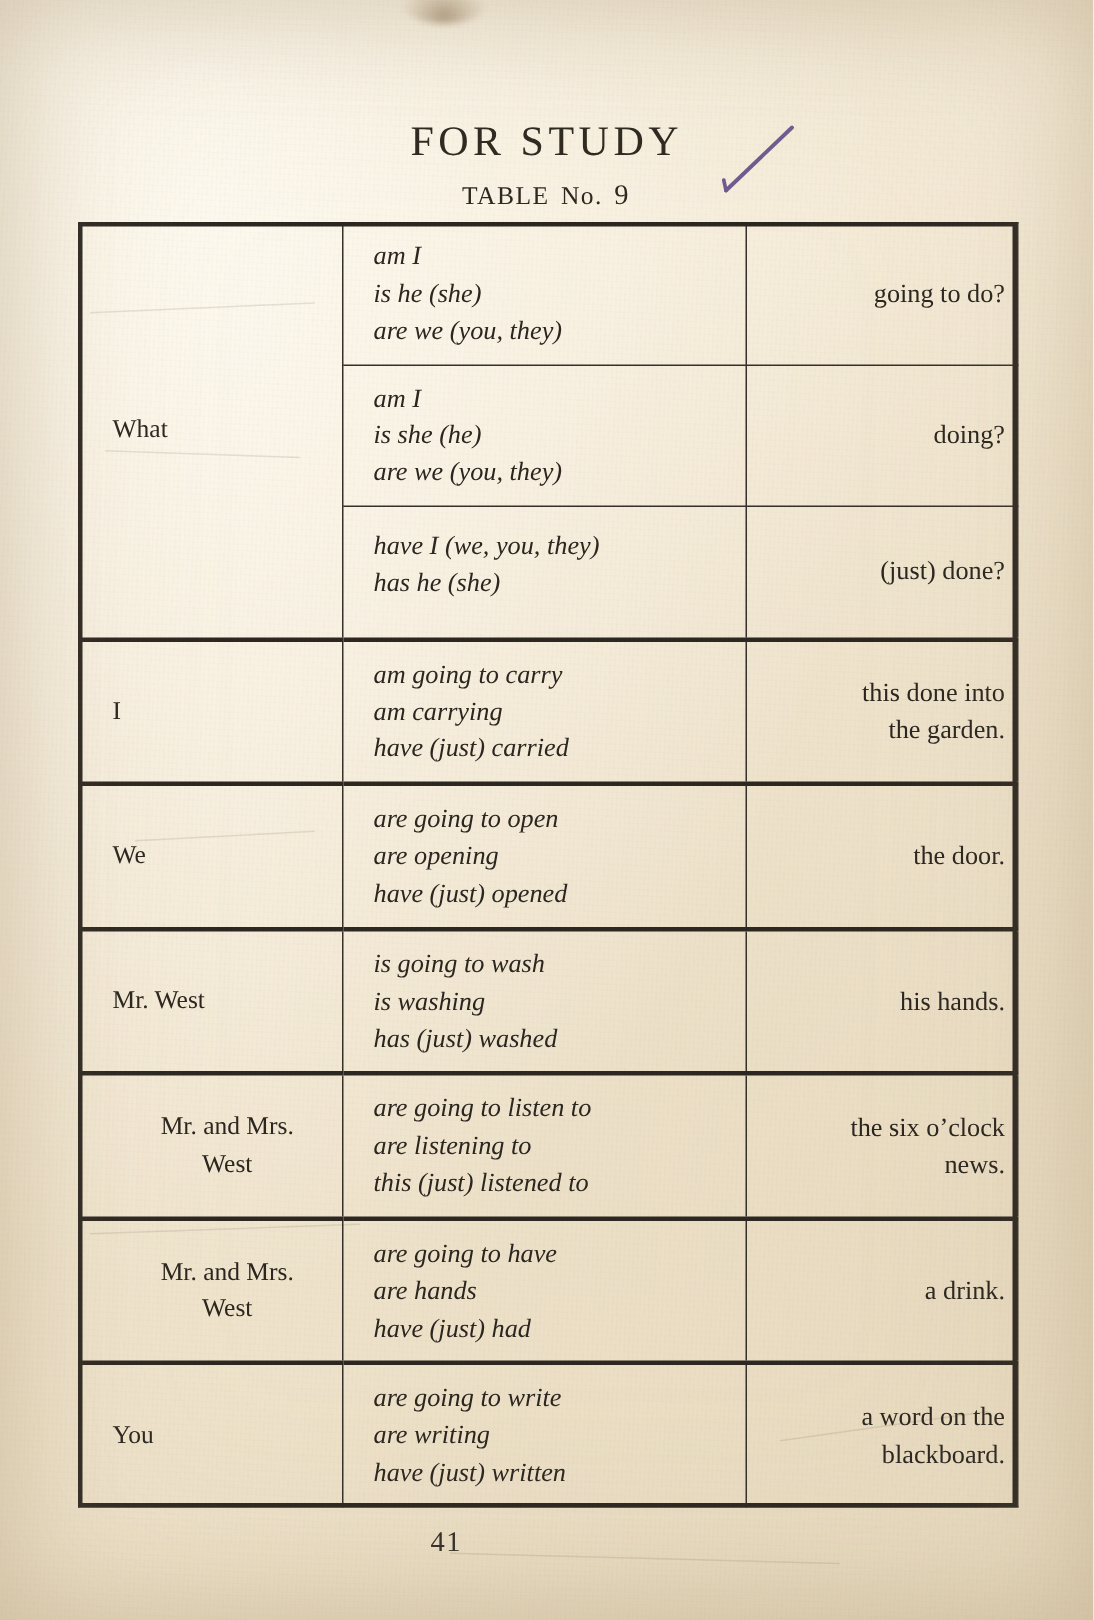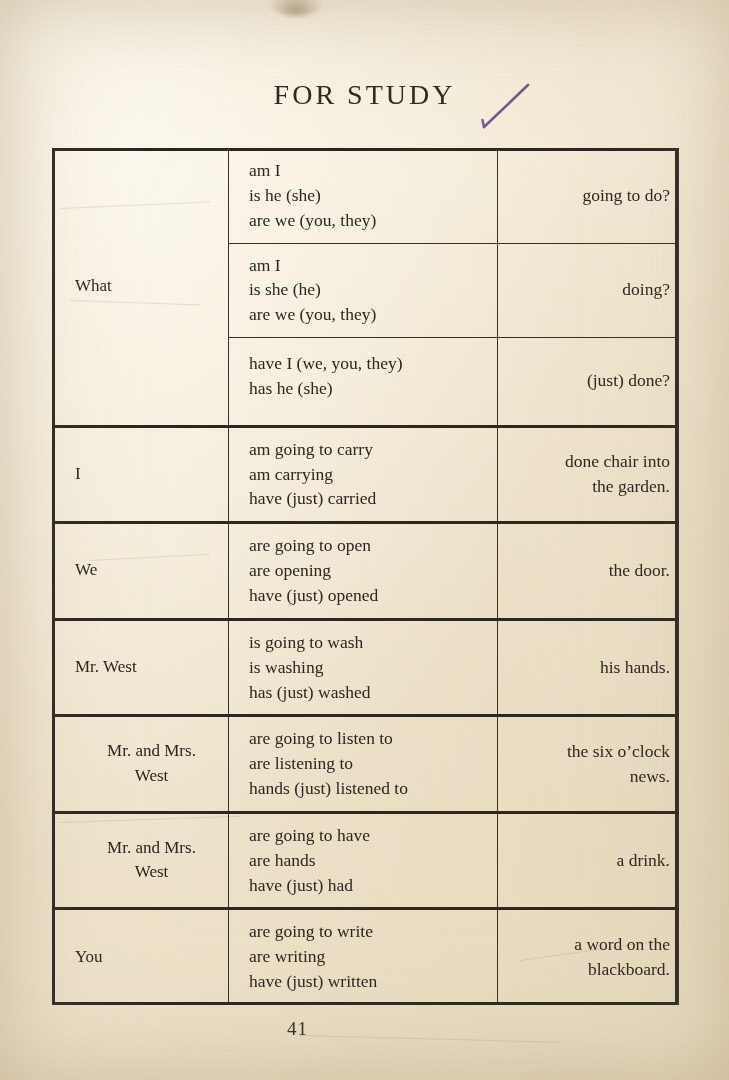--- a/index.html
+++ b/index.html
@@ -143,20 +143,21 @@
   .cell.subject {
     padding-left: 22px;
     font-size: 17px;
     font-family: Liberation Serif, serif;
   }
   .cell.subject.two-line {
     text-align: center;
   }
   .cell.verbs {
     padding-left: 20px;
+    font-style: italic;
   }
   .cell.object {
     text-align: right;
     padding-left: 8px;
     padding-right: 8px;
   }
   .line { white-space: nowrap; }
 
   
   tr.section-start > td {
@@ -189,20 +190,25 @@
 
   <div class="scratch" style="left:60px; top:208px; width:150px; height:1px; transform: rotate(-2.5deg);"></div>
   <div class="scratch" style="left:70px; top:300px; width:130px; height:1px; transform: rotate(2deg);"></div>
   <div class="scratch" style="left:90px; top:560px; width:120px; height:1px; transform: rotate(-3deg);"></div>
   <div class="scratch" style="left:60px; top:822px; width:180px; height:1px; transform: rotate(-2deg);"></div>
   <div class="scratch" style="left:520px; top:960px; width:140px; height:1px; transform: rotate(-8deg);"></div>
   <div class="scratch" style="left:300px; top:1035px; width:260px; height:1px; transform: rotate(1.5deg);"></div>
 
   <div class="title-block">
     <div class="main-title">FOR STUDY</div>
+    <div class="sub-title">
+      <span class="small">TABLE</span>
+      <span class="small">No.</span>
+      <span class="num">9</span>
+    </div>
   </div>
 
   <svg class="pen-mark" viewBox="0 0 56 52" xmlns="http://www.w3.org/2000/svg">
     <path d="M4 47 L48 5" stroke="#6f5b8e" stroke-width="2.6" stroke-linecap="round" fill="none"></path>
     <path d="M4 47 L2.5 40" stroke="#6f5b8e" stroke-width="2.4" stroke-linecap="round" fill="none"></path>
   </svg>
 
   <div class="table-wrap">
     <table class="grammar">
       <colgroup>
@@ -267,21 +273,21 @@
           </td>
           <td>
             <div class="cell verbs">
               <div class="line">am going to carry</div>
               <div class="line">am carrying</div>
               <div class="line">have (just) carried</div>
             </div>
           </td>
           <td>
             <div class="cell object">
-              <div class="line">done chair into</div>
+              <div class="line">this done into</div>
               <div class="line">the garden.</div>
             </div>
           </td>
         </tr>
 
         <tr class="section-start">
           <td>
             <div class="cell subject">
               <div class="line">We</div>
             </div>
@@ -324,21 +330,21 @@
           <td>
             <div class="cell subject two-line">
               <div class="line">Mr. and Mrs.</div>
               <div class="line">West</div>
             </div>
           </td>
           <td>
             <div class="cell verbs">
               <div class="line">are going to listen to</div>
               <div class="line">are listening to</div>
-              <div class="line">hands (just) listened to</div>
+              <div class="line">this (just) listened to</div>
             </div>
           </td>
           <td>
             <div class="cell object">
               <div class="line">the six o’clock</div>
               <div class="line">news.</div>
             </div>
           </td>
         </tr>
 

